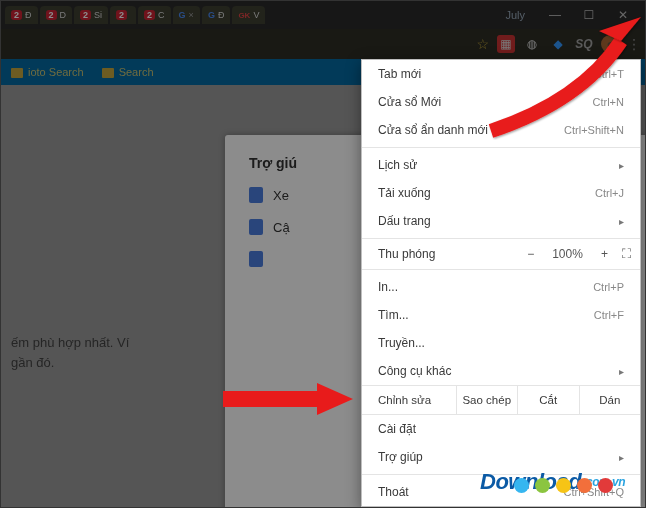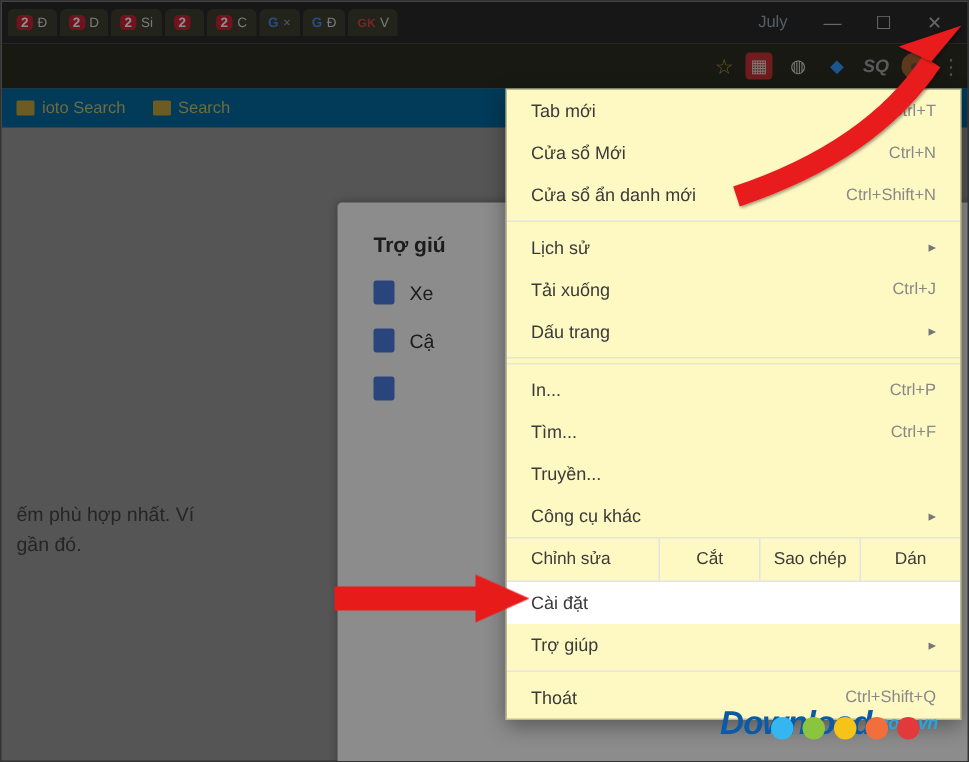--- a/index.html
+++ b/index.html
@@ -159,22 +159,22 @@
     color:#444;
     font-size:13px;
     line-height:1.5;
   }
 
   
   .chromemenu {
     position: absolute;
     top: 58px;
     right: 4px;
-    width: 304px;
-    background: #fef9c3;
+    width: 280px;
+    background: #ffffff;
     border: 1px solid rgba(0,0,0,.25);
     box-shadow: 0 4px 14px rgba(0,0,0,.4);
     font-size: 12px;
     color: #3a3a3a;
     z-index: 100;
   }
   .chromemenu .item {
     display: flex;
     justify-content: space-between;
     align-items: center;
@@ -368,40 +368,49 @@
     </div>
   <div class="item">
       <span>Tải xuống</span>
       <span class="shortcut">Ctrl+J</span>
     </div>
   <div class="item">
       <span>Dấu trang</span>
       <span class="arrow">▸</span>
     </div>
   <div class="sep"></div>
+  <div class="zoomrow">
+    <span class="lbl">Thu phóng</span>
+    <span class="zc">
+      <span>−</span>
+      <span>100%</span>
+      <span>+</span>
+    </span>
+    <span class="full">⛶</span>
+  </div>
   <div class="sep"></div>
   <div class="item">
       <span>In...</span>
       <span class="shortcut">Ctrl+P</span>
     </div>
   <div class="item">
       <span>Tìm...</span>
       <span class="shortcut">Ctrl+F</span>
     </div>
   <div class="item">
       <span>Truyền...</span>
     </div>
   <div class="item">
       <span>Công cụ khác</span>
       <span class="arrow">▸</span>
     </div>
   <div class="editrow">
     <div>Chỉnh sửa</div>
+    <div>Sao chép</div>
     <div>Cắt</div>
-    <div>Sao chép</div>
     <div>Dán</div>
   </div>
   <div class="item highlight">
       <span>Cài đặt</span>
     </div>
   <div class="item">
       <span>Trợ giúp</span>
       <span class="arrow">▸</span>
     </div>
   <div class="sep"></div>

